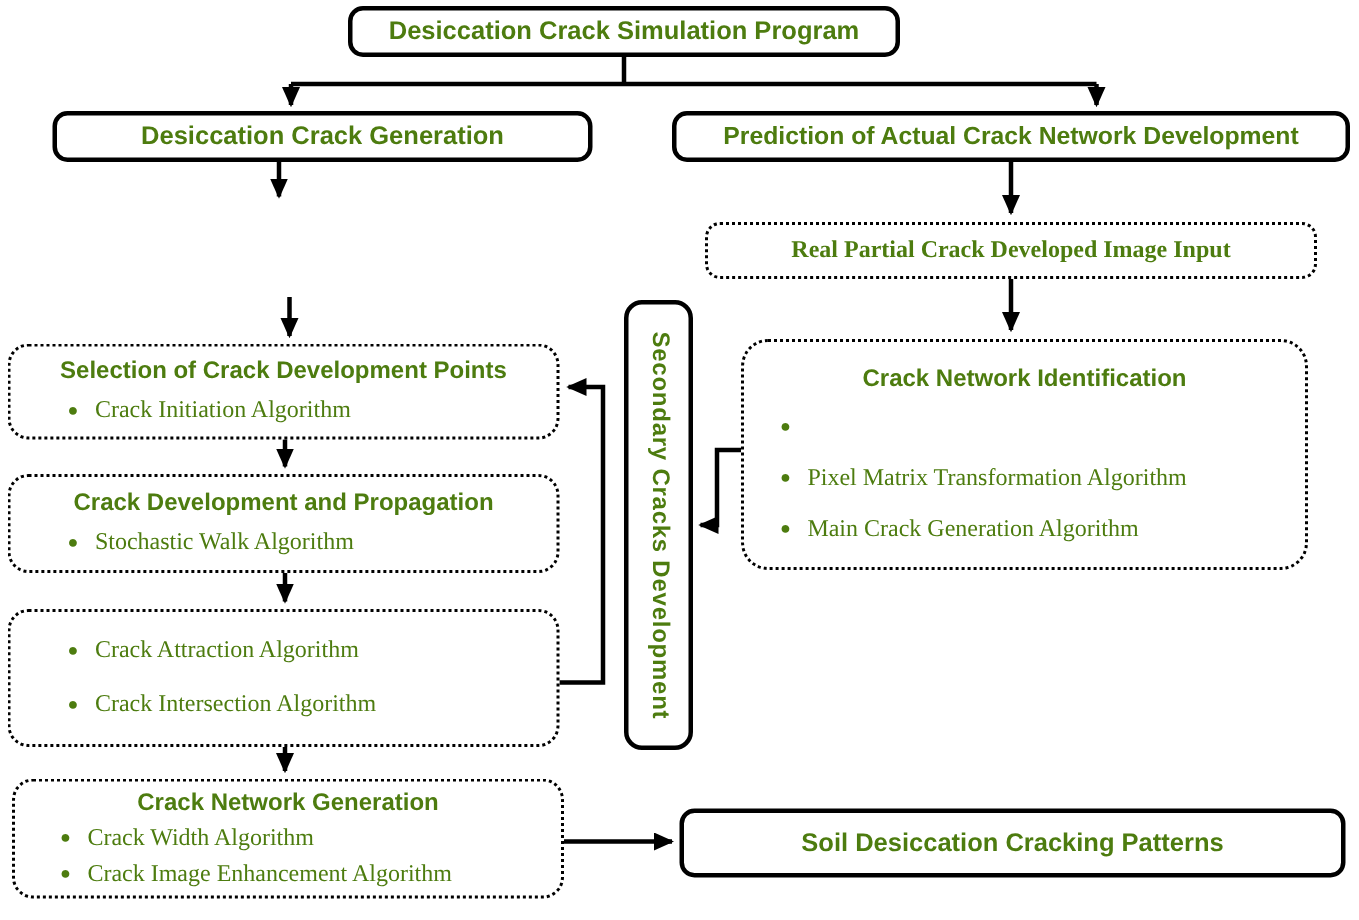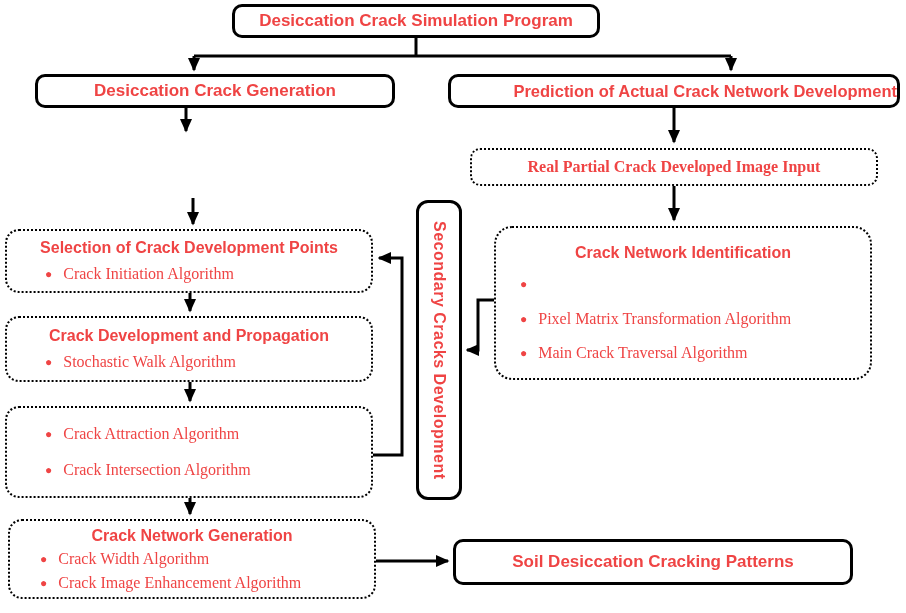--- a/index.html
+++ b/index.html
@@ -1,18 +1,18 @@
 <!DOCTYPE html>
 <html><head>
 <meta charset="utf-8">
 <style>
   html,body{margin:0;padding:0;background:#ffffff;}
   #stage{
     position:relative;width:906px;height:613px;background:#ffffff;
-    font-family:"Liberation Sans",sans-serif;color:#ef4444;overflow:hidden;
+    font-family:"Liberation Sans",sans-serif;color:#4d7c0f;overflow:hidden;
   }
   svg.connectors{position:absolute;left:0;top:0;pointer-events:none;}
   .box{position:absolute;background:#fff;box-sizing:border-box;display:flex;}
   .solid{border:3px solid #000;border-radius:10px;}
   .dotted{border:2px dotted #000;border-radius:14px;}
   .center{align-items:center;justify-content:center;text-align:center;}
   .title-lg{font-weight:bold;font-size:17px;}
   .title-md{font-weight:bold;font-size:16px;font-family:Liberation Serif, serif;}
   .col{flex-direction:column;justify-content:space-evenly;}
   .step-title{font-weight:bold;font-size:16px;text-align:center;width:100%;}
@@ -55,21 +55,21 @@
     </g>
   </svg>
 
   <div class="box solid center title-lg" style="left:232px;top:4px;width:368px;height:34px;">
     <span>Desiccation Crack Simulation Program</span>
   </div>
 
   <div class="box solid center title-lg" style="left:5px;top:74px;width:360px;height:34px;margin-left:30px;">
     <span>Desiccation Crack Generation</span>
   </div>
-  <div class="box solid center title-lg" style="left:448px;top:74px;width:452px;height:34px;font-size:16.5px;justify-content:flex-end;">
+  <div class="box solid center title-lg" style="left:448px;top:74px;width:452px;height:34px;font-size:16.5px;">
     <span>Prediction of Actual Crack Network Development</span>
   </div>
 
 
   <div class="box dotted col" style="left:5px;top:229px;width:368px;height:64px;">
     <div class="step-title">Selection of Crack Development Points</div>
     <div class="bullet-row">
       <span class="dot">●</span>
       <span>Crack Initiation Algorithm</span>
     </div>
@@ -118,21 +118,21 @@
     <div class="step-title">Crack Network Identification</div>
     <div class="bullet-row ident-bullets">
       <span class="dot">●</span>
     </div>
     <div class="bullet-row ident-bullets">
       <span class="dot">●</span>
       <span>Pixel Matrix Transformation Algorithm</span>
     </div>
     <div class="bullet-row ident-bullets">
       <span class="dot">●</span>
-      <span>Main Crack Traversal Algorithm</span>
+      <span>Main Crack Generation Algorithm</span>
     </div>
   </div>
 
-  <div class="box solid center title-lg" style="left:453px;top:539px;width:400px;height:46px;">
+  <div class="box solid center title-lg" style="left:453px;top:539px;width:444px;height:46px;">
     <span>Soil Desiccation Cracking Patterns</span>
   </div>
 
 </div>
 
 </body></html>

